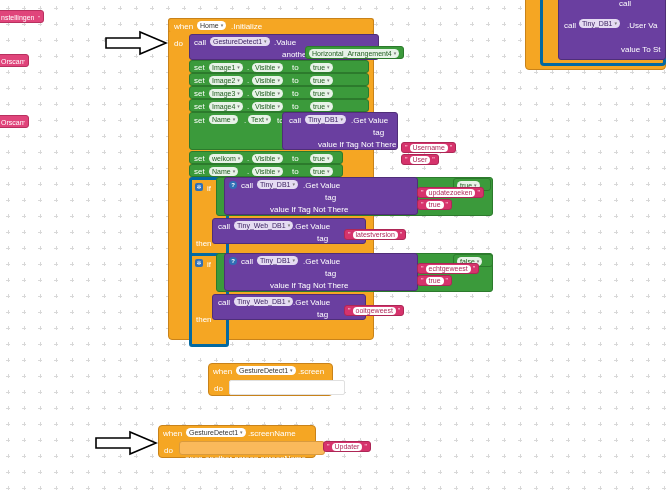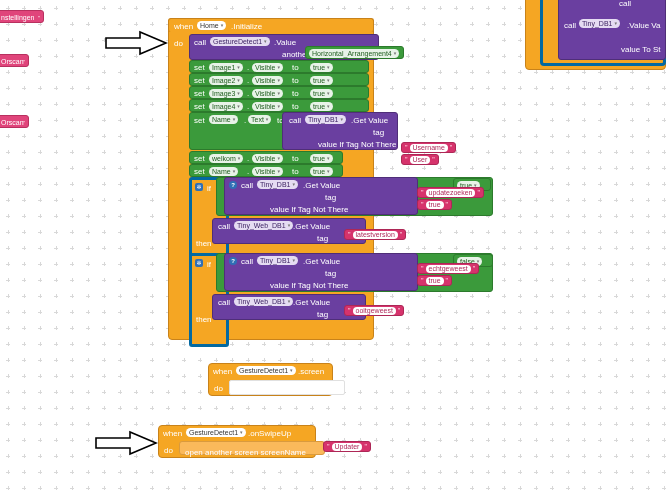--- a/index.html
+++ b/index.html
@@ -103,21 +103,21 @@
   <div class="blk evt" style="left:0px;top:0px;width:141px;height:76px;border-radius:4px;"></div>
   <div class="blk ctrl" style="left:15px;top:0px;width:126px;height:72px;border-radius:4px;"></div>
 
   <div class="blk call" style="left:33px;top:0px;width:108px;height:66px;">
     <span class="lbl" style="left:60px;top:4px;">call</span>
     <span class="lbl" style="left:5px;top:26px;">call</span>
     <span class="pill pu" style="left:20px;top:24px;">
       <span>Tiny_DB1</span>
       <span class="car">▾</span>
     </span>
-    <span class="lbl" style="left:68px;top:26px;">.Value Va</span>
+    <span class="lbl" style="left:68px;top:26px;">.User Va</span>
     <span class="lbl" style="left:62px;top:50px;">value To St</span>
   </div>
 </div>
 
 <div class="arrow" style="left:104px;top:30px;width:64px;height:26px;">
   <svg width="64" height="26" viewBox="0 0 64 26">
     <polygon points="2,8 36,8 36,2 62,13 36,24 36,18 2,18" fill="#ffffff" stroke="#000000" stroke-width="1.6"></polygon>
   </svg>
 </div>
 
@@ -420,24 +420,24 @@
   <div class="abs" style="left:21px;top:17px;width:114px;height:13px;background:#ffffff;border:1px solid #e0e0e0;border-radius:2px;"></div>
 </div>
 
 <div class="abs" style="left:158px;top:425px;width:200px;height:33px;">
   <div class="blk evt" style="left:0px;top:0px;width:158px;height:33px;border-radius:4px;"></div>
   <span class="lbl" style="left:5px;top:4px;">when</span>
   <span class="pill" style="left:28px;top:3px;">
     <span>GestureDetect1</span>
     <span class="car">▾</span>
   </span>
-  <span class="lbl" style="left:90px;top:4px;">.onSwipeUp</span>
+  <span class="lbl" style="left:90px;top:4px;">.screenName</span>
   <span class="lbl" style="left:6px;top:21px;">do</span>
 
   <div class="blk" style="left:21px;top:16px;width:146px;height:14px;background:#fab95b;border:1px solid #d99a3e;">
-    <span class="lbl" style="left:5px;top:6px;color:#fff;">open another screen  screenName</span>
+    <span class="lbl" style="left:5px;top:12px;color:#fff;">open another screen  screenName</span>
   </div>
   <div class="strblk" style="left:165px;top:16px;">
     <span class="q">"</span>
     <span class="v">Updater</span>
     <span class="q">"</span>
   </div>
 </div>
 
 </body></html>

